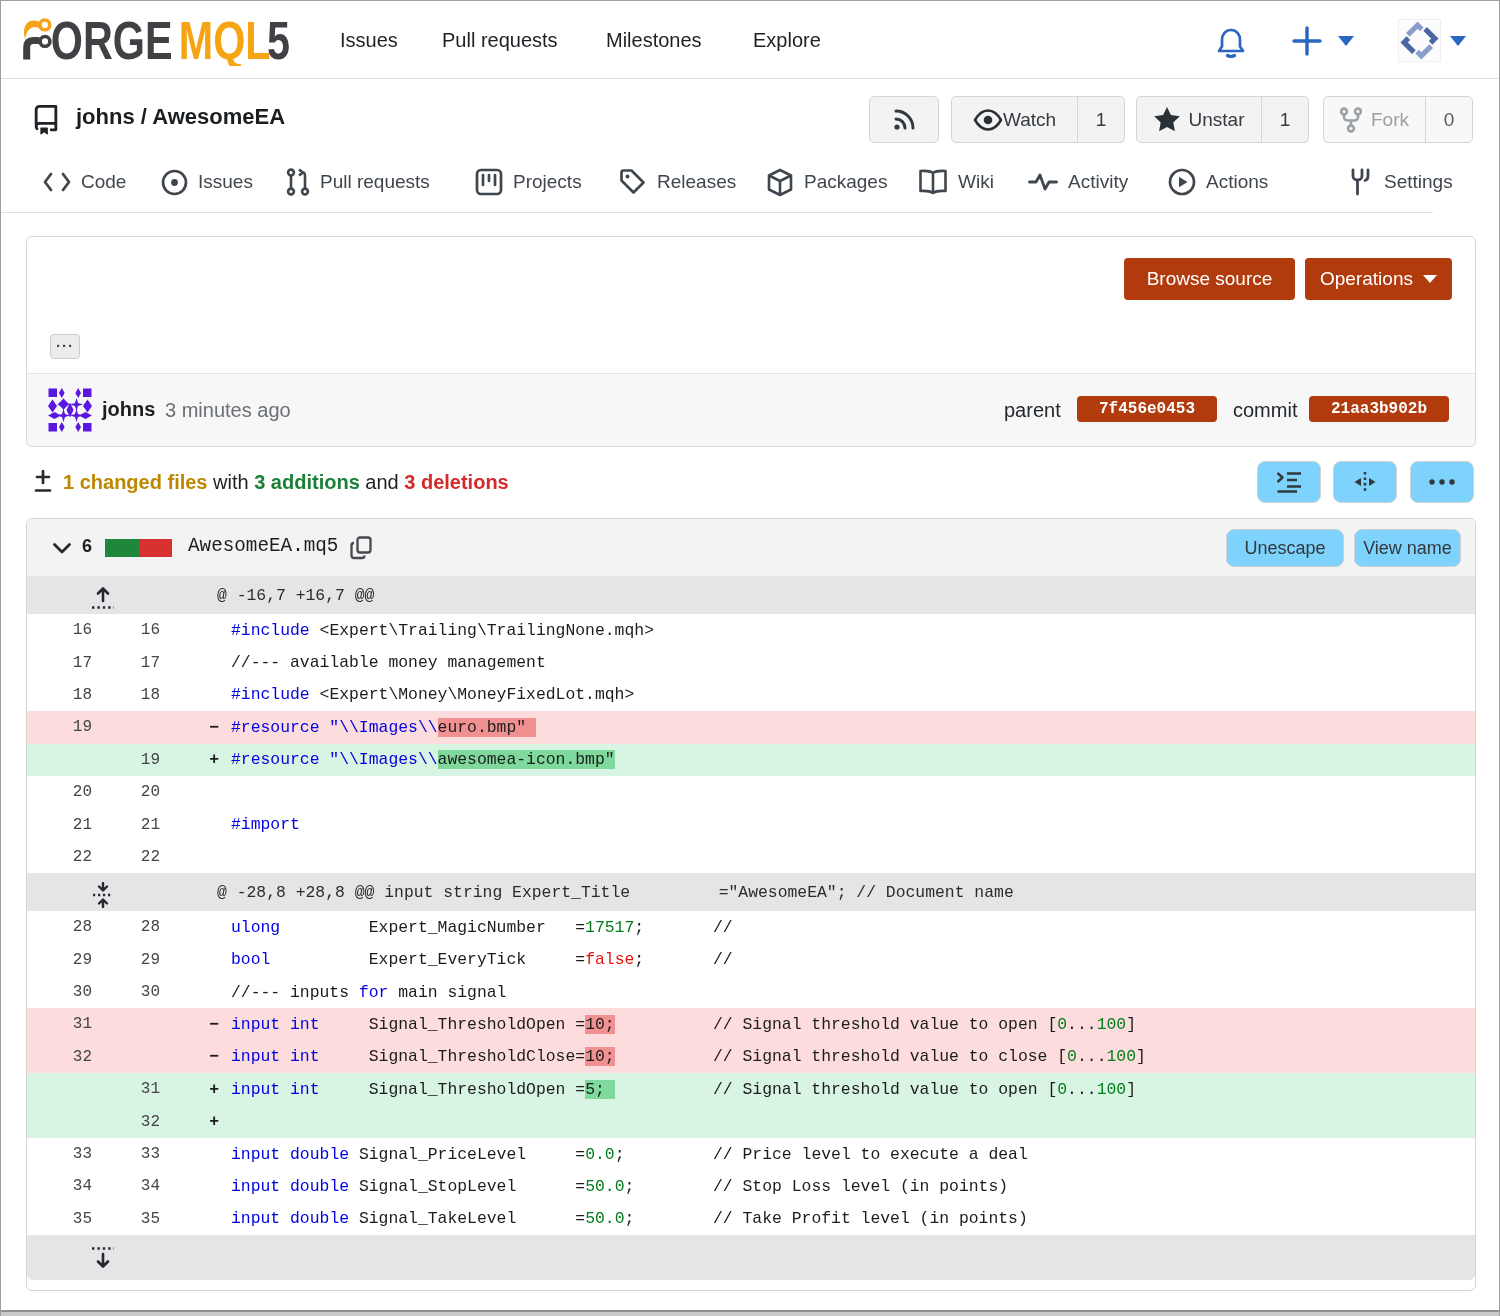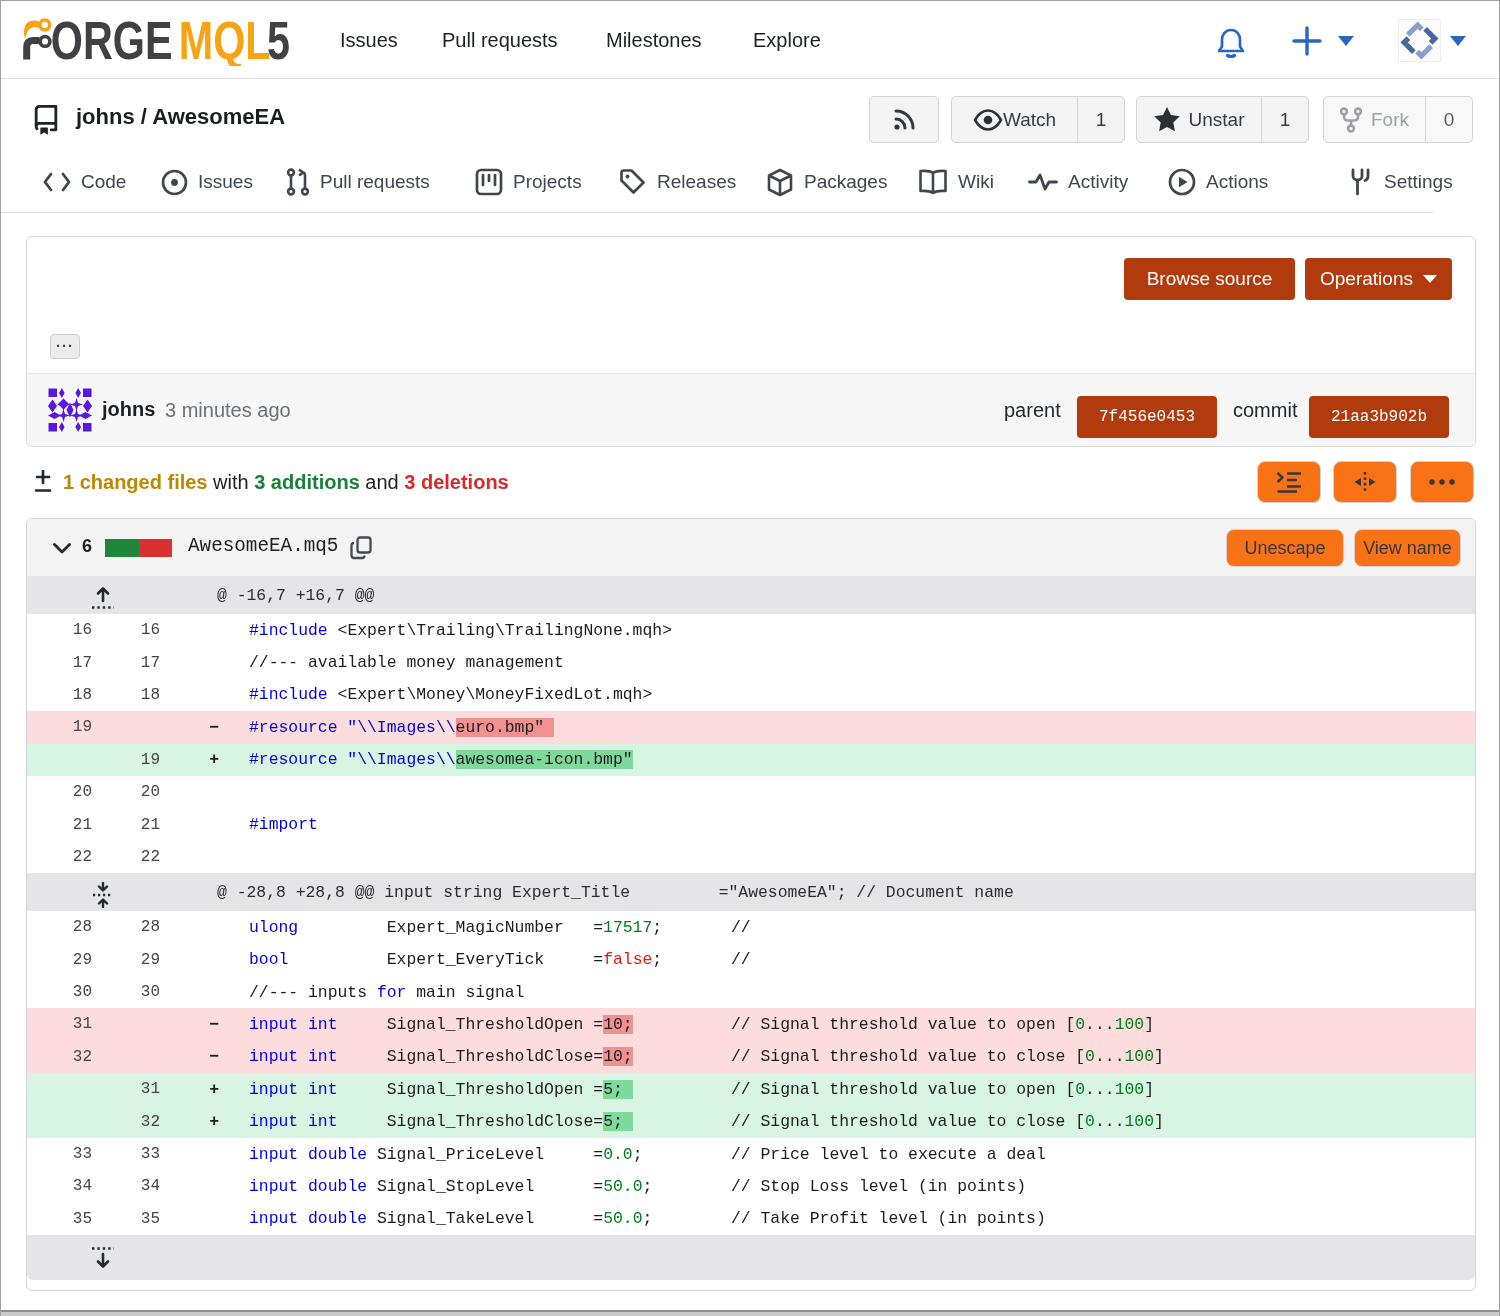--- a/index.html
+++ b/index.html
@@ -20,37 +20,37 @@
 .rtitle { position:absolute; left:75px; top:24px; font-size:22px; font-weight:700; color:#1b1e21; }
 .repoicon { position:absolute; left:30px; top:23px; }
 .btn { position:absolute; background:#f3f3f4; border:1px solid #d3d5d7; border-radius:5px; color:#343a40; font-size:19px; display:flex; align-items:center; justify-content:center; }
 .btn .cnt { border-left:1px solid #d3d5d7; align-self:stretch; display:flex; align-items:center; justify-content:center; }
 .tab { position:absolute; top:71px; height:62px; display:flex; align-items:center; gap:10px; font-size:19px; color:#40464d; }
 
 .cbox { position:absolute; left:25px; top:235px; width:1450px; height:211px; border:1px solid #d6d8da; border-radius:6px; background:#fff; }
 .obtn { position:absolute; height:42px; background:#b23b0e; border-radius:4px; color:#fff; font-size:19px; display:flex; align-items:center; justify-content:center; }
 .dots { position:absolute; left:23px; top:97px; width:30px; height:25px; background:#ececed; border:1px solid #ccc; border-radius:4px; color:#444; font-size:15px; letter-spacing:1px; text-align:center; line-height:22px; font-weight:700; }
 .authrow { position:absolute; left:0; top:136px; width:1448px; height:73px; background:#f7f7f8; border-top:1px solid #e2e4e6; border-radius:0 0 6px 6px; }
-.hashbtn { position:absolute; height:42px; background:#b23b0e; border-radius:4px; color:#fff; font-family:"Liberation Mono", monospace; font-size:16px; font-weight:400; display:flex; align-items:center; justify-content:center; }
+.hashbtn { position:absolute; height:26px; background:#b23b0e; border-radius:4px; color:#fff; font-family:"Liberation Mono", monospace; font-size:16px; font-weight:700; display:flex; align-items:center; justify-content:center; }
 
 .summary { position:absolute; left:0; top:460px; width:1498px; height:42px; font-size:20px; color:#1c1f22; }
-.sbtn { position:absolute; background:#f97316; border:1px solid #cfd1d3; border-radius:8px; display:flex; align-items:center; justify-content:center; }
+.sbtn { position:absolute; background:#7dd3fc; border:1px solid #cfd1d3; border-radius:8px; display:flex; align-items:center; justify-content:center; }
 
 .dbox { position:absolute; left:25px; top:517px; width:1450px; height:773px; border:1px solid #d3d5d7; border-radius:6px; background:#fff; }
 .fhead { position:absolute; left:0; top:0; width:1448px; height:57px; background:#f3f3f4; border-radius:6px 6px 0 0; }
 .mono { font-family:"Liberation Mono", monospace; }
 .drow { position:relative; width:1448px; height:32.4px; display:flex; align-items:center; }
 .drow.del { background:#fcdcdc; }
 .drow.add { background:#d8f4e3; }
 .n1 { width:65px; text-align:right; flex:none; }
 .n2 { width:68px; text-align:right; flex:none; }
 .sg { width:59px; text-align:right; flex:none; font-weight:700; }
 .drow pre, .drow .num, .drow .sg { font-family:"Liberation Mono", monospace; font-size:16.4px; color:#1c1c1c; }
 .drow .num { color:#454545; font-size:16px; }
-.drow pre { white-space:pre; margin-left:30px; }
+.drow pre { white-space:pre; margin-left:12px; }
 .hunk { position:relative; width:1448px; height:38px; background:#e5e5e7; display:flex; align-items:center; }
 .hunk pre { font-family:"Liberation Mono", monospace; font-size:16.4px; color:#2c2c2c; white-space:pre; margin-left:190px; }
 .kw { color:#0100e6; }
 .numg { color:#007d1a; }
 .numr { color:#e8150d; }
 .hld { background:#f09090; }
 .hla { background:#7fd99c; }
 </style>
 </head>
 <body>
@@ -394,21 +394,20 @@
       <div class="drow add">
           <span class="num n1"></span>
           <span class="num n2">31</span>
           <span class="sg">+</span>
           <pre><span class="kw">input</span> <span class="kw">int</span>     Signal_ThresholdOpen =<span class="hla">5; </span>          // Signal threshold value to open [<span class="numg">0</span>...<span class="numg">100</span>]</pre>
         </div>
       <div class="drow add">
           <span class="num n1"></span>
           <span class="num n2">32</span>
           <span class="sg">+</span>
-          <pre><span class="kw">input</span> <span class="kw">int</span>     Signal_ThresholdClose=<span class="hla">5; </span>          // Signal threshold value to close [<span class="numg">0</span>...<span class="numg">100</span>]</pre>
         </div>
       <div class="drow">
           <span class="num n1">33</span>
           <span class="num n2">33</span>
           <span class="sg"></span>
           <pre><span class="kw">input</span> <span class="kw">double</span> Signal_PriceLevel     =<span class="numg">0.0</span>;         // Price level to execute a deal</pre>
         </div>
       <div class="drow">
           <span class="num n1">34</span>
           <span class="num n2">34</span>

